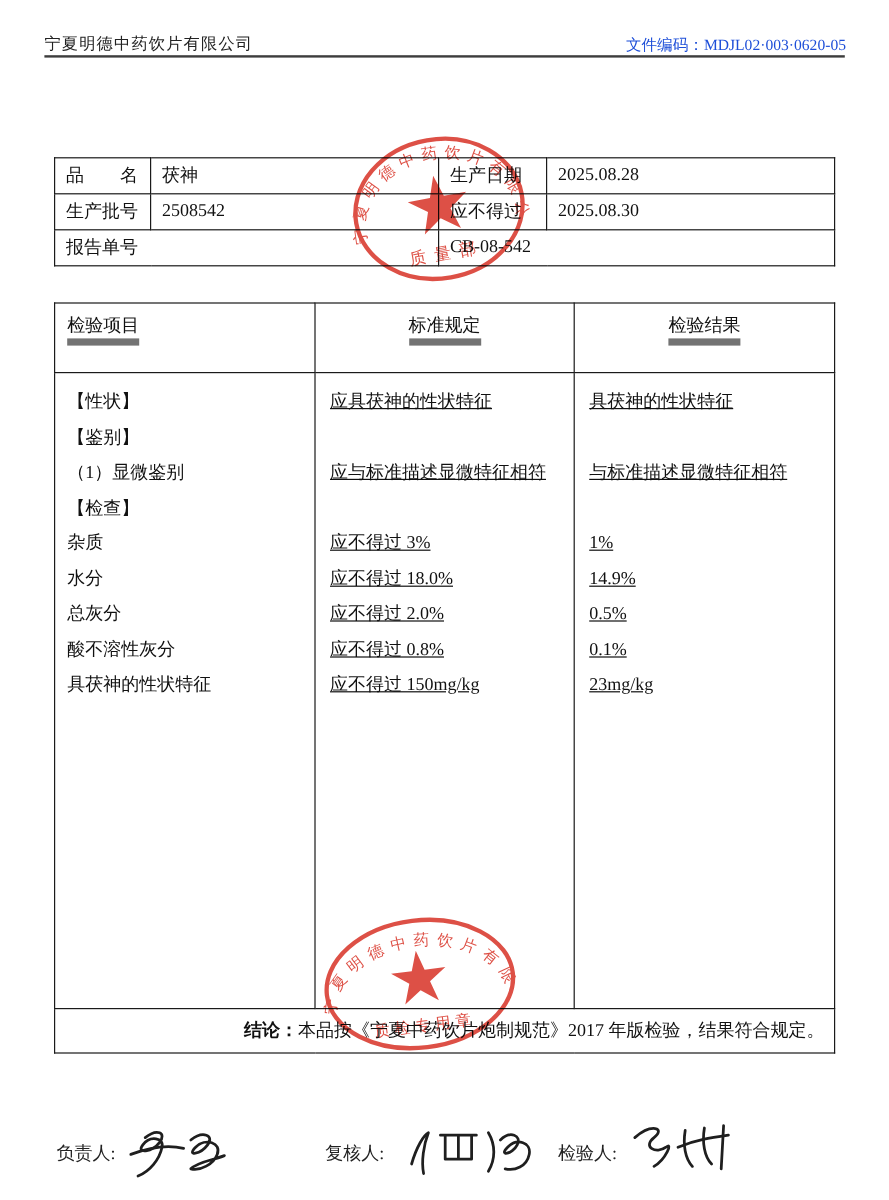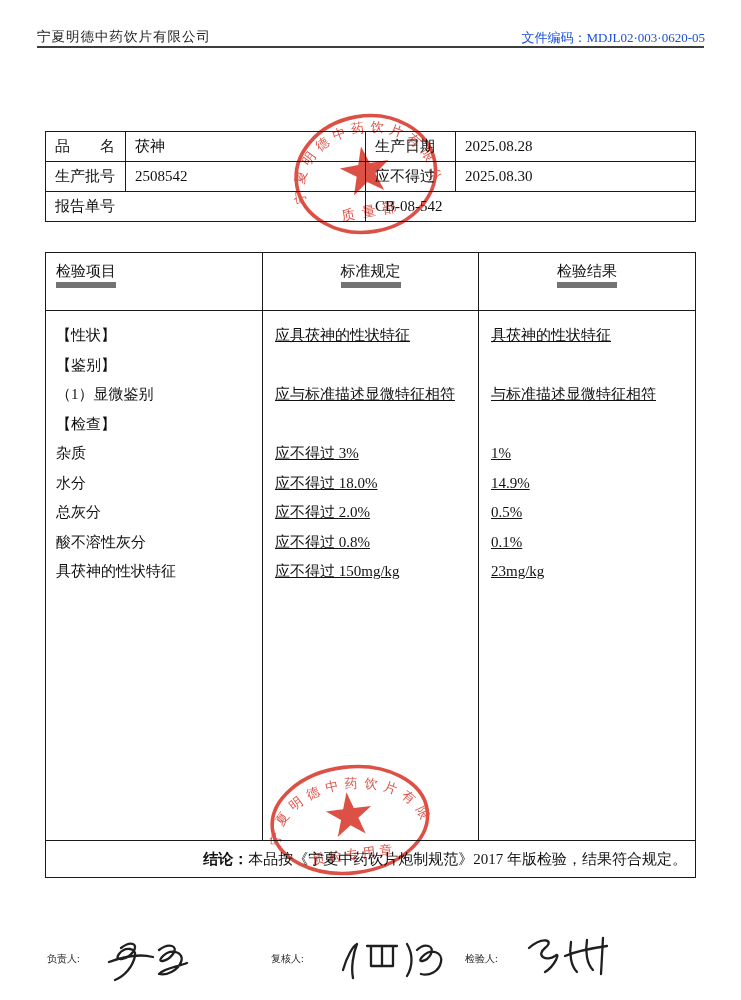--- a/index.html
+++ b/index.html
@@ -29,21 +29,21 @@
   .insp-body{height:530px;}
   .cell-rows{padding-top:14px;}
   .cell-rows .r{height:29.5px;line-height:20px;padding-left:10px;white-space:nowrap;}
   td.std .r,td.res .r{padding-left:12px;text-decoration:underline;}
   .concl-cell{height:36px;vertical-align:middle !important;font-size:15px;padding:0 8px !important;text-align:right;}
   .concl-inner{padding-left:40px;line-height:36px;white-space:nowrap;}
   .remark-cell{height:54px;font-size:15px;padding:4px 6px 0 6px !important;}
   .remark-inner{text-indent:28px;line-height:26px;}
   .blabel{font-weight:bold;}
   
-  .sig-row{position:absolute;left:45px;top:930px;width:660px;height:64px;font-size:10px;}
+  .sig-row{position:absolute;left:45px;top:930px;width:660px;height:64px;font-size:15px;}
   .sig-label{position:absolute;white-space:nowrap;color:#222;}
   .sig-svg{position:absolute;}
   .sig-svg path{fill:none;stroke:#1f1f1f;stroke-width:2.3;stroke-linecap:round;stroke-linejoin:round;}
   
   .stamp{position:absolute;mix-blend-mode:multiply;opacity:0.88;}
   .stamp text{font-family:"Liberation Serif","DejaVu Serif",serif;}
 </style>
 </head>
 <body>
 

